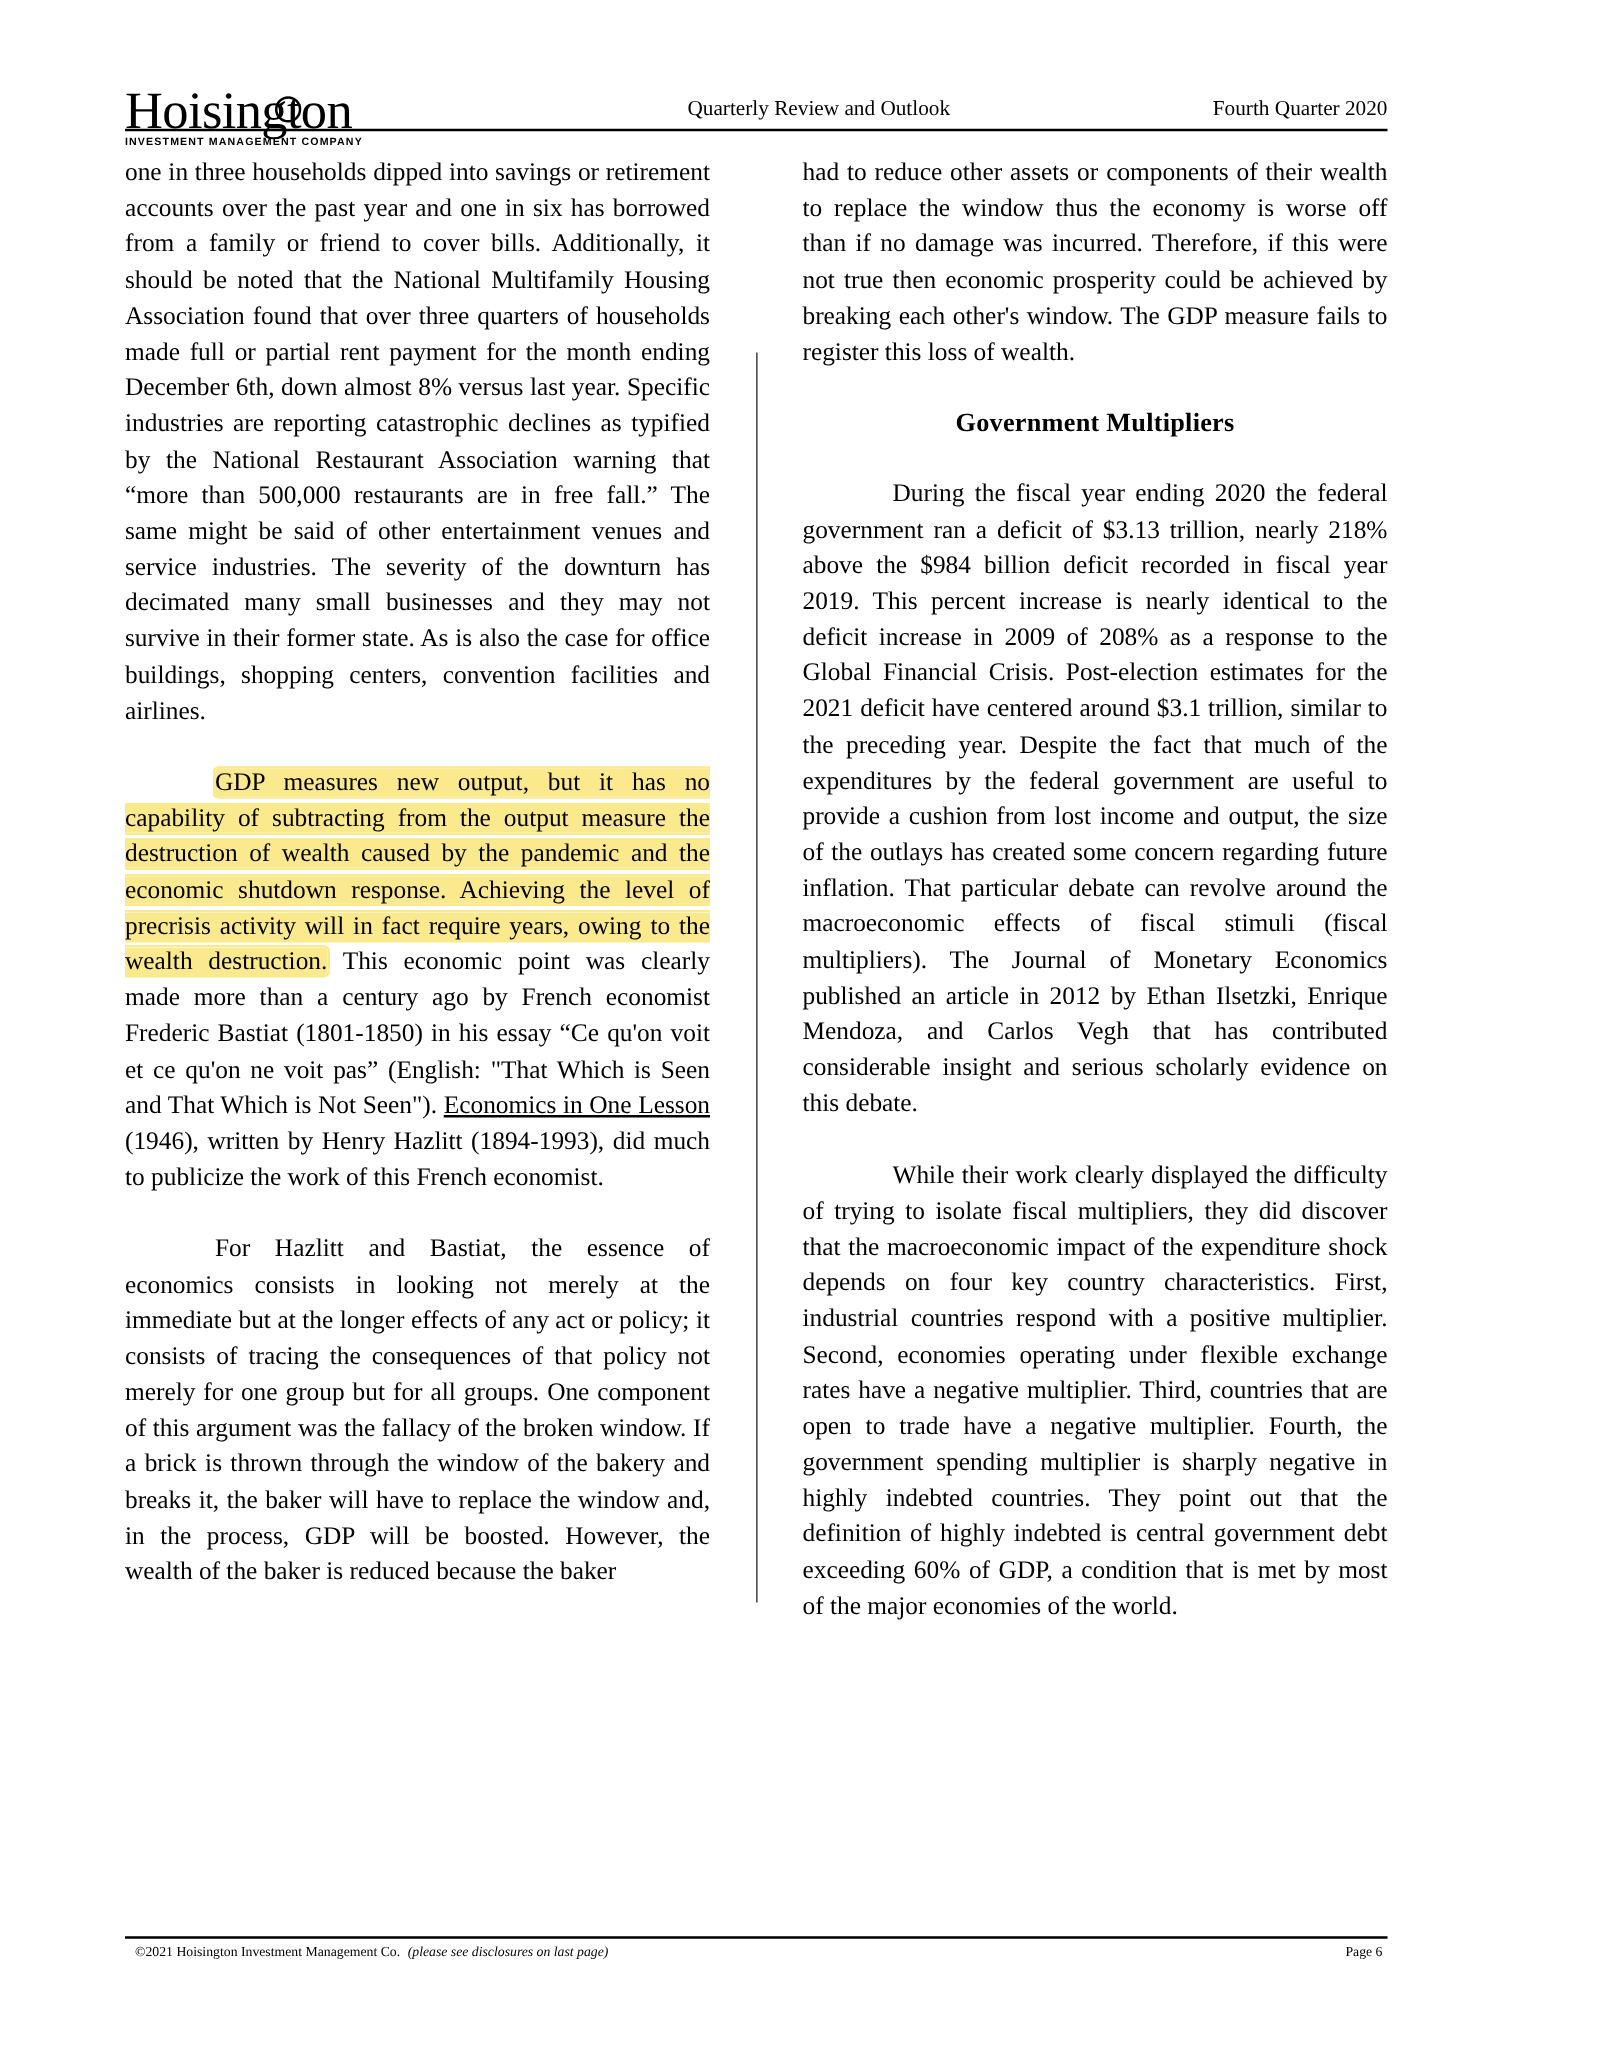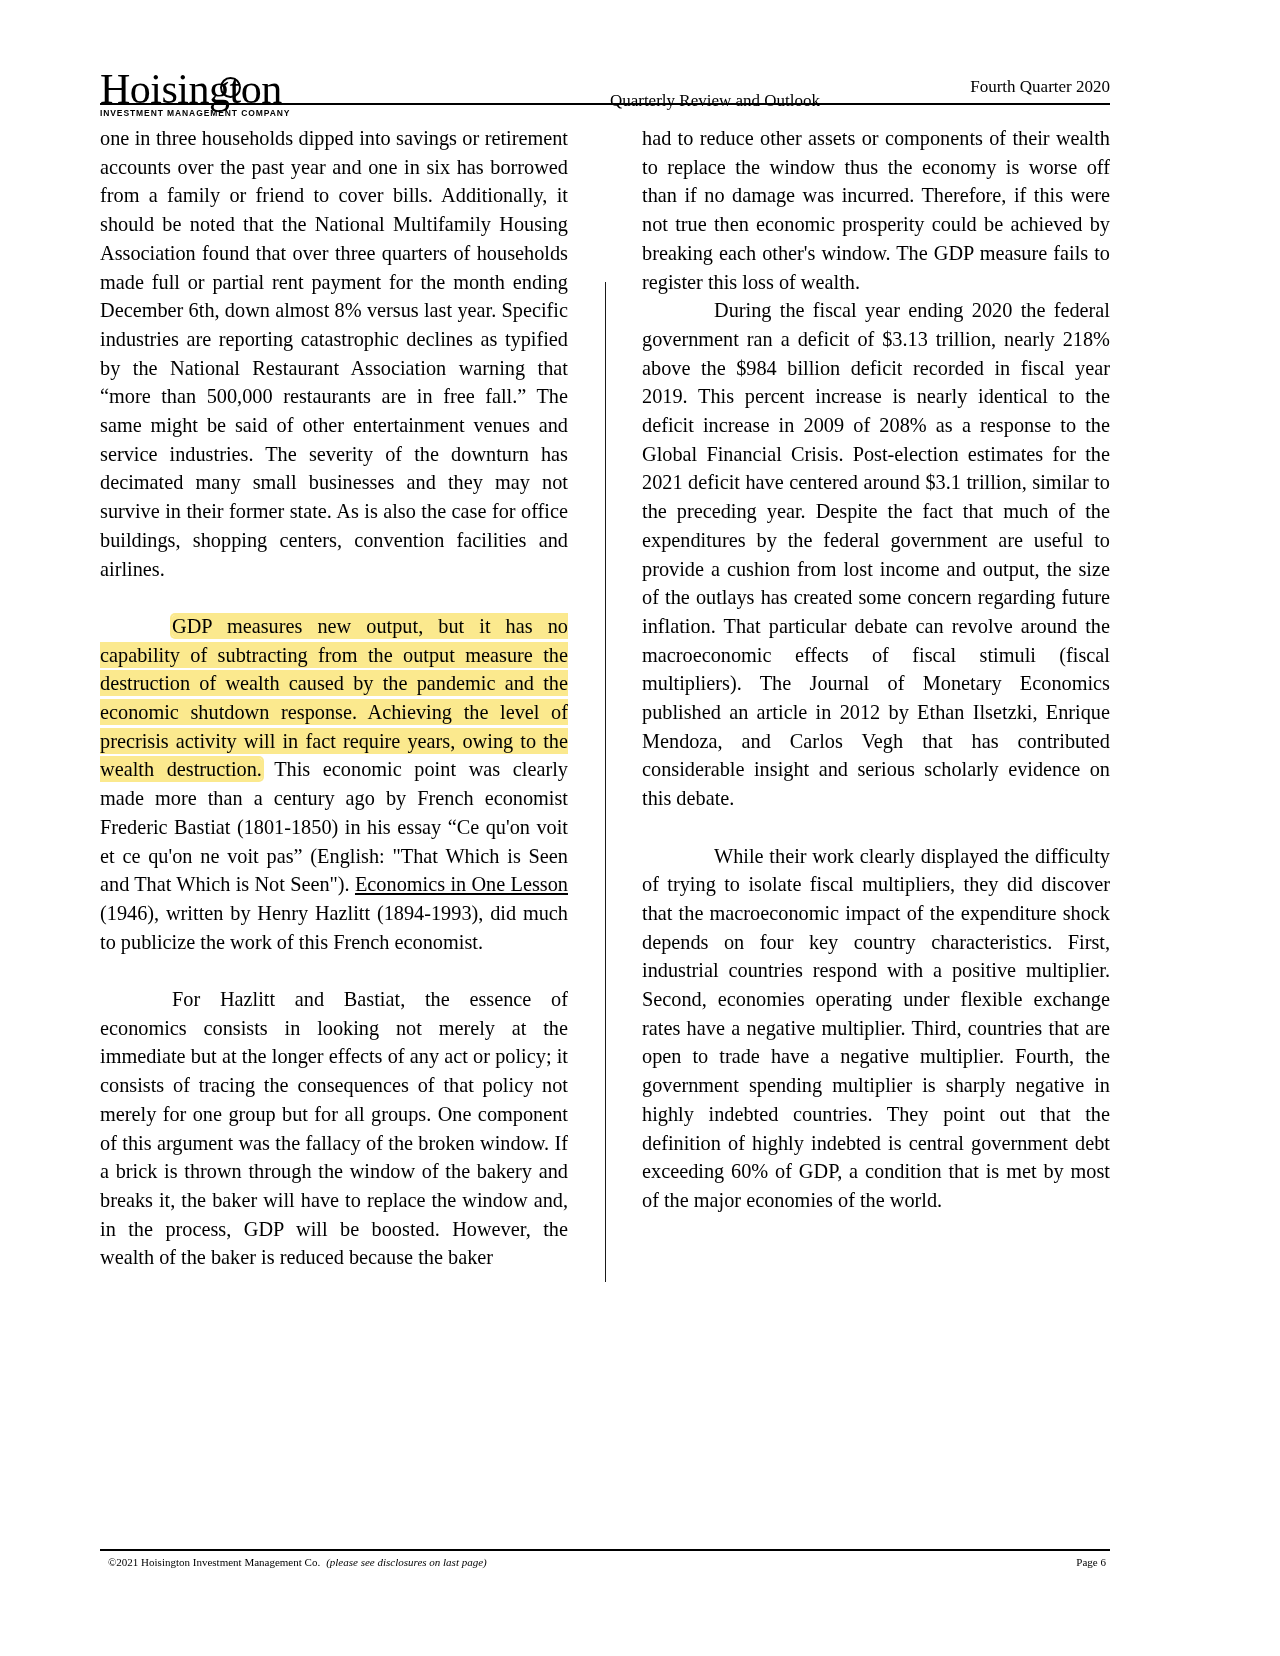--- a/index.html
+++ b/index.html
@@ -65,23 +65,23 @@
     top: 33px;
     width: 17px;
     height: 17px;
     border: 2.2px solid #000;
     border-radius: 50%;
     background: transparent;
   }
   .header-center {
     position: absolute;
     left: 390px;
-    top: 47px;
+    top: 33px;
     width: 330px;
-    text-align: right;
+    text-align: center;
     font-size: 17px;
   }
   .header-right {
     position: absolute;
     right: 0;
     top: 33px;
     text-align: right;
     font-size: 17px;
     margin-left: 48px;
   }
@@ -216,20 +216,21 @@
       <p class="spacer"></p>
 
       <p class="para">For Hazlitt and Bastiat, the essence of economics consists in looking not merely at the immediate but at the longer effects of any act or policy; it consists of tracing the consequences of that policy not merely for one group but for all groups.  One component of this argument was the fallacy of the broken window.  If a brick is thrown through the window of the bakery and breaks it, the baker will have to replace the window and, in the process, GDP will be boosted.  However, the wealth of the baker is reduced because the baker</p>
 
     </div>
 
     <div class="col col-right">
 
       <p class="para noindent">had to reduce other assets or components of their wealth to replace the window thus the economy is worse off than if no damage was incurred.  Therefore, if this were not true then economic prosperity could be achieved by breaking each other's window.  The GDP measure fails to register this loss of wealth.</p>
 
+      <h2 class="heading">Government Multipliers</h2>
 
       <p class="para">During the fiscal year ending 2020 the federal government ran a deficit of $3.13 trillion, nearly 218% above the $984 billion deficit recorded in fiscal year 2019.  This percent increase is nearly identical to the deficit increase in 2009 of 208% as a response to the Global Financial Crisis.  Post-election estimates for the 2021 deficit have centered around $3.1 trillion, similar to the preceding year.  Despite the fact that much of the expenditures by the federal government are useful to provide a cushion from lost income and output, the size of the outlays has created some concern regarding future inflation.  That particular debate can revolve around the macroeconomic effects of fiscal stimuli (fiscal multipliers).  The Journal of Monetary Economics published an article in 2012 by Ethan Ilsetzki, Enrique Mendoza, and Carlos Vegh that has contributed considerable insight and serious scholarly evidence on this debate.</p>
 
       <p class="spacer"></p>
 
       <p class="para">While their work clearly displayed the difficulty of trying to isolate fiscal multipliers, they did discover that the macroeconomic impact of the expenditure shock depends on four key country characteristics.  First, industrial countries respond with a positive multiplier.  Second, economies operating under flexible exchange rates have a negative multiplier.  Third, countries that are open to trade have a negative multiplier.  Fourth, the government spending multiplier is sharply negative in highly indebted countries.  They point out that the definition of highly indebted is central government debt exceeding 60% of GDP, a condition that is met by most of the major economies of the world.</p>
 
     </div>
   </div>
 

